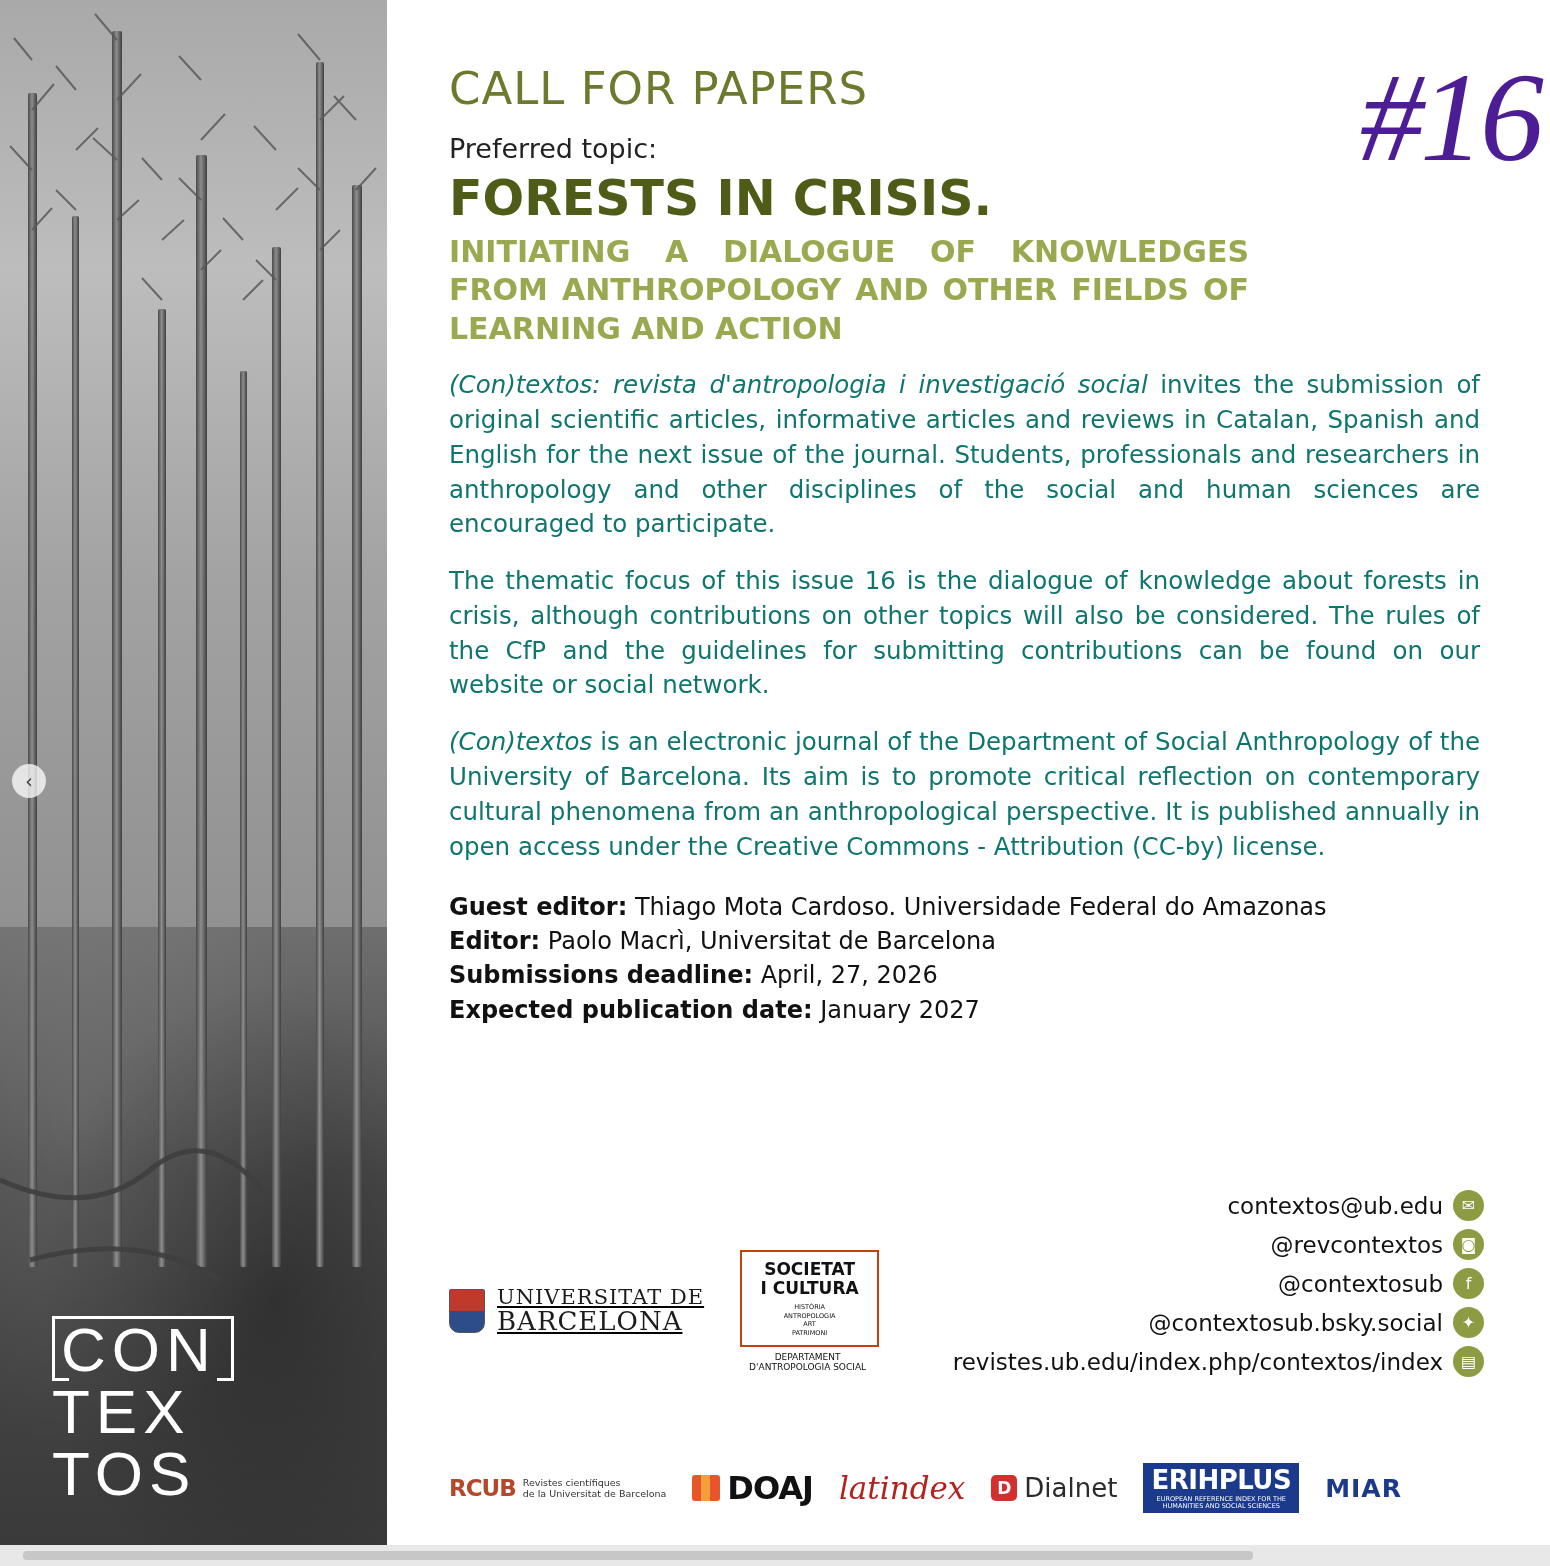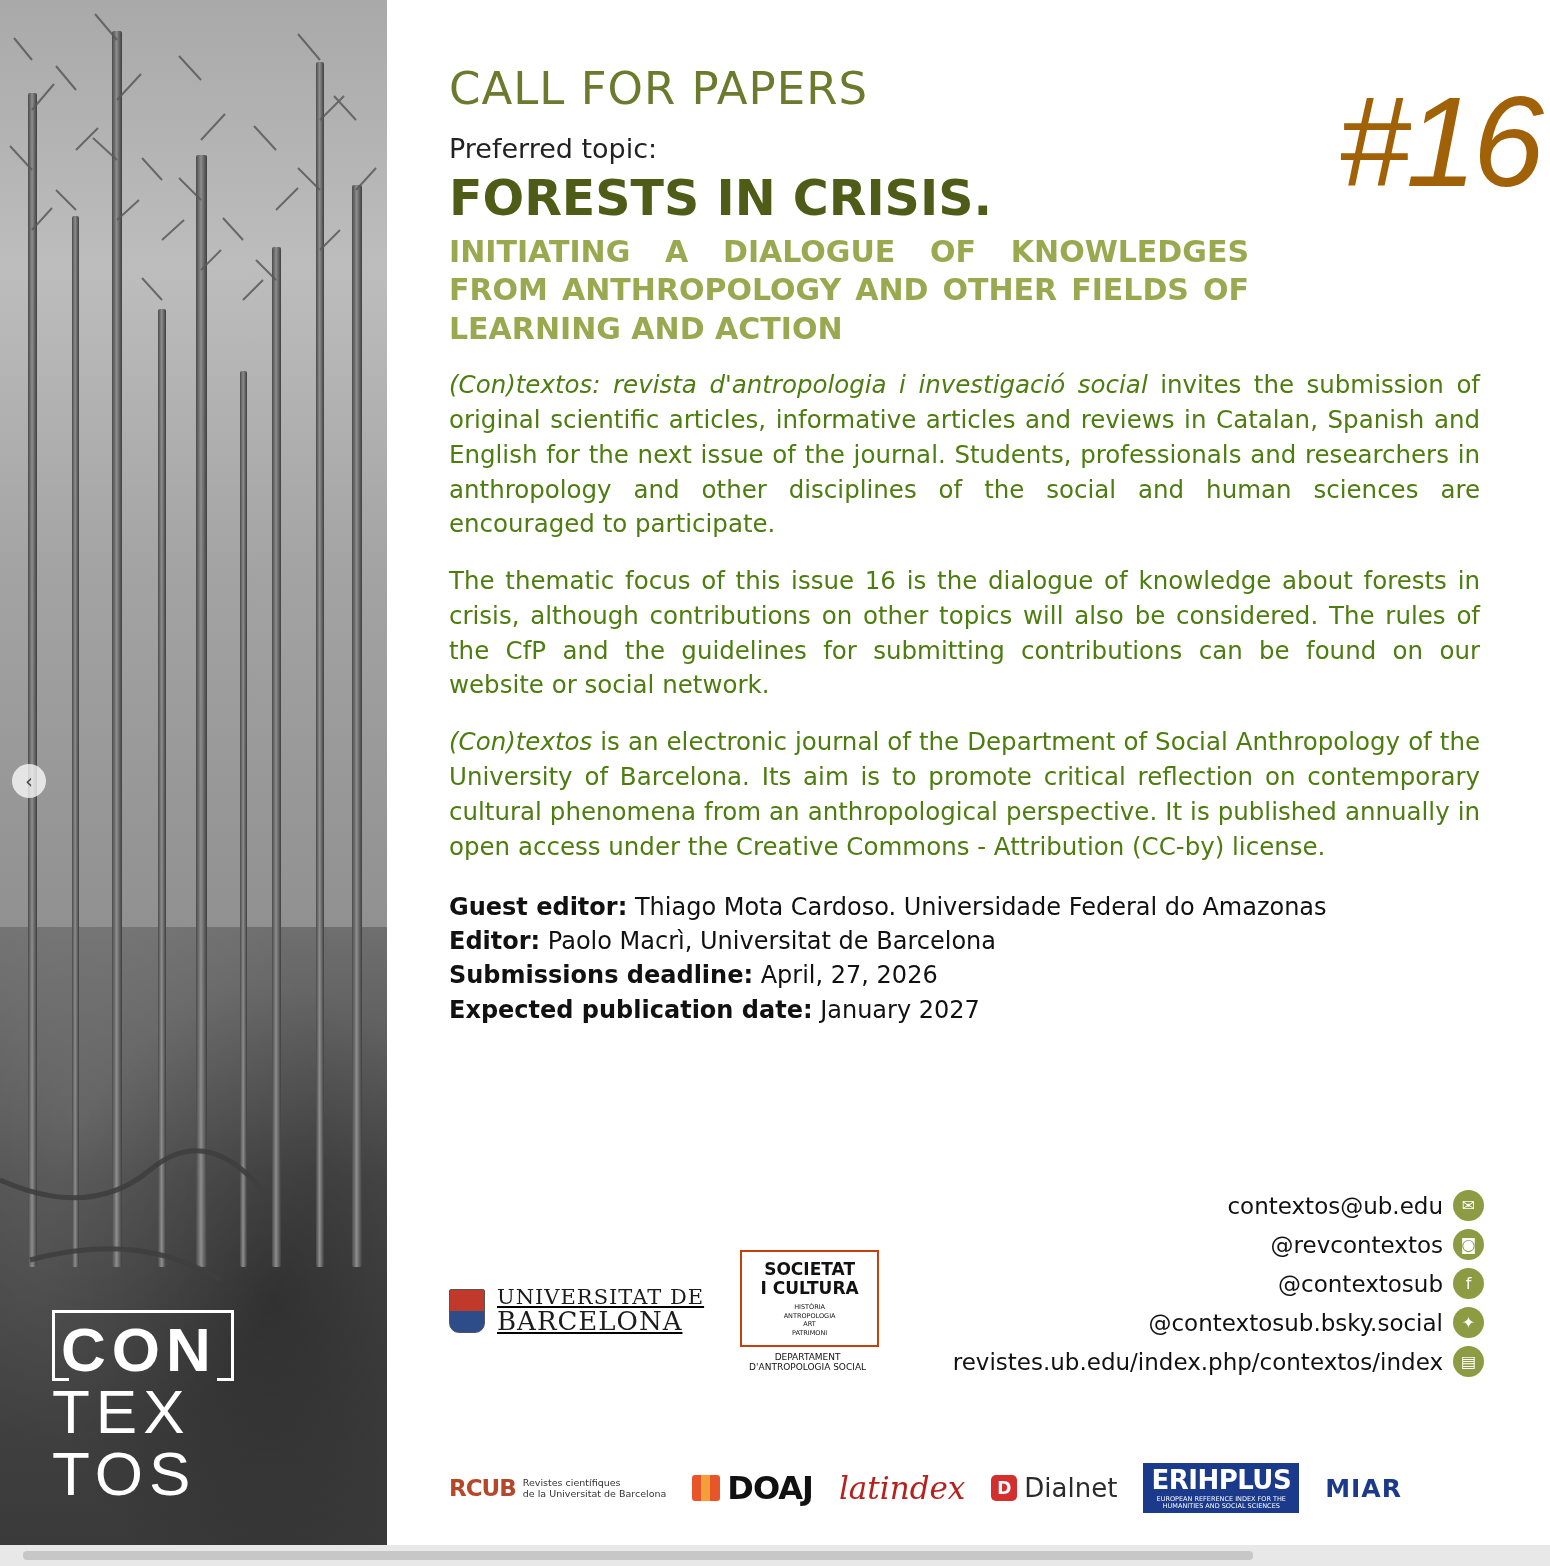--- a/index.html
+++ b/index.html
@@ -67,23 +67,22 @@
   }
   .logo-line {
     font-size: 62px;
     display: block;
     letter-spacing: 6px;
   }
   .logo-top-box {
     border: 3px solid #ffffff;
     border-bottom: none;
     display: inline-block;
-    padding: 6px 14px 0 6px;
+    padding: 0 14px 0 6px;
     position: relative;
-    font-weight: bold;
   }
   .logo-top-box:before {
     content: "";
     position: absolute;
     left: 0; bottom: 0; width: 14px; height: 3px;
     background: #ffffff;
   }
   .logo-top-box:after {
     content: "";
     position: absolute;
@@ -141,33 +140,33 @@
     font-weight: bold;
     color: #9aa84f;
     line-height: 1.28;
     text-align: justify;
     margin: 0 0 20px 0;
     max-width: 800px;
   }
   .hash {
     position: absolute;
     right: 10px;
-    top: 78px;
-    color: #a16207;
-    font-family: Liberation Sans, sans-serif;
+    top: 53px;
+    color: #4c1d95;
+    font-family: Liberation Serif, serif;
     font-size: 128px;
     font-style: italic;
     font-weight: 300;
     line-height: 1;
     letter-spacing: -4px;
   }
   p.body {
     font-size: 24.5px;
     line-height: 1.42;
-    color: #4d7c0f;
+    color: #0f766e;
     text-align: justify;
     margin: 15px 0 22px 0;
   }
   p.body i { font-style: italic; }
   .meta {
     font-size: 24px;
     line-height: 1.42;
     color: #111;
     margin-top: 26px;
   }

